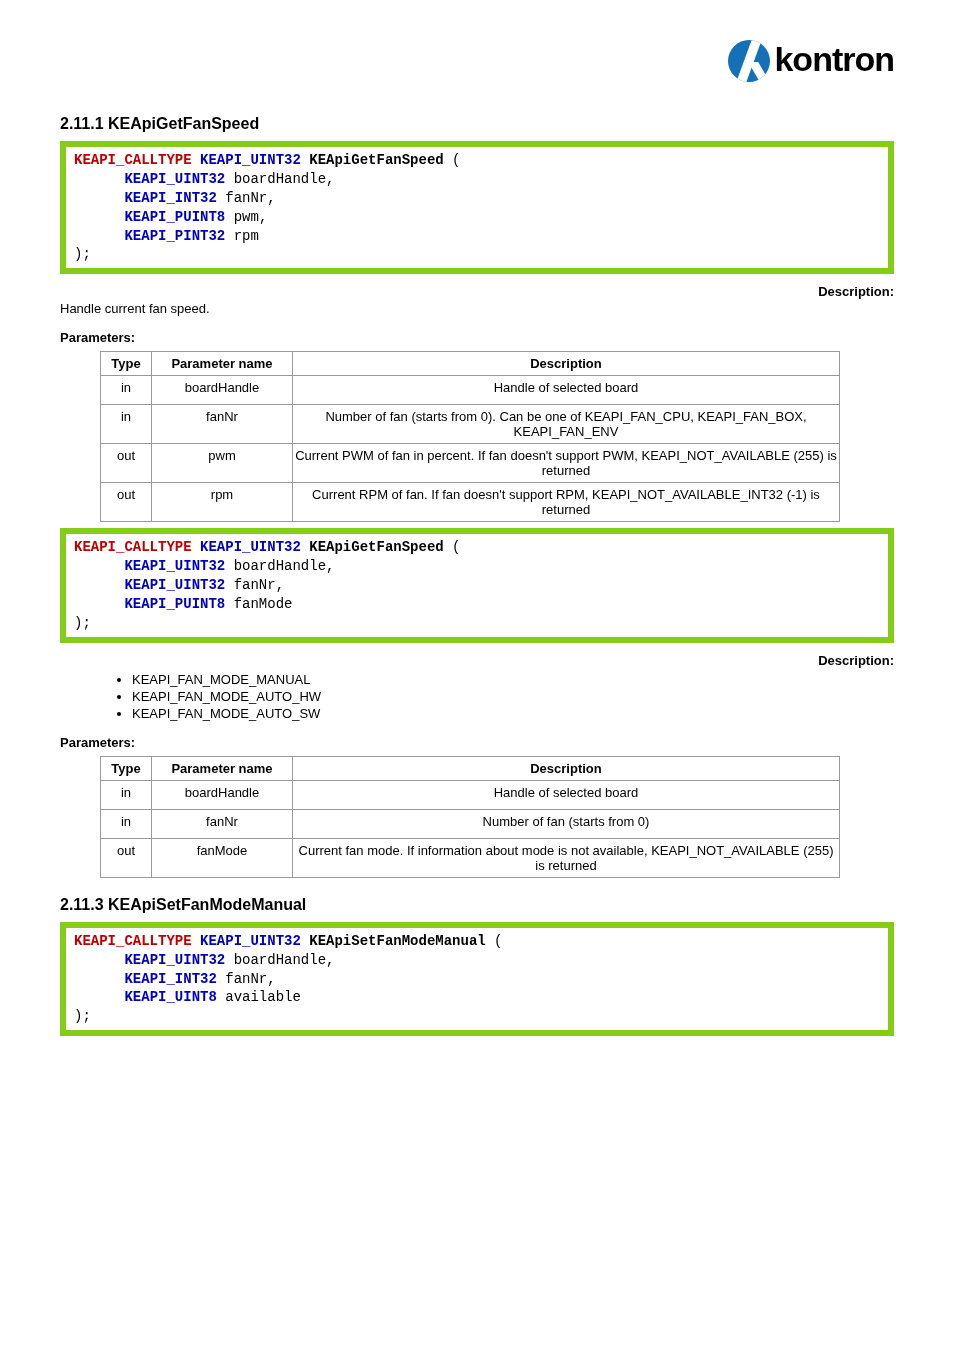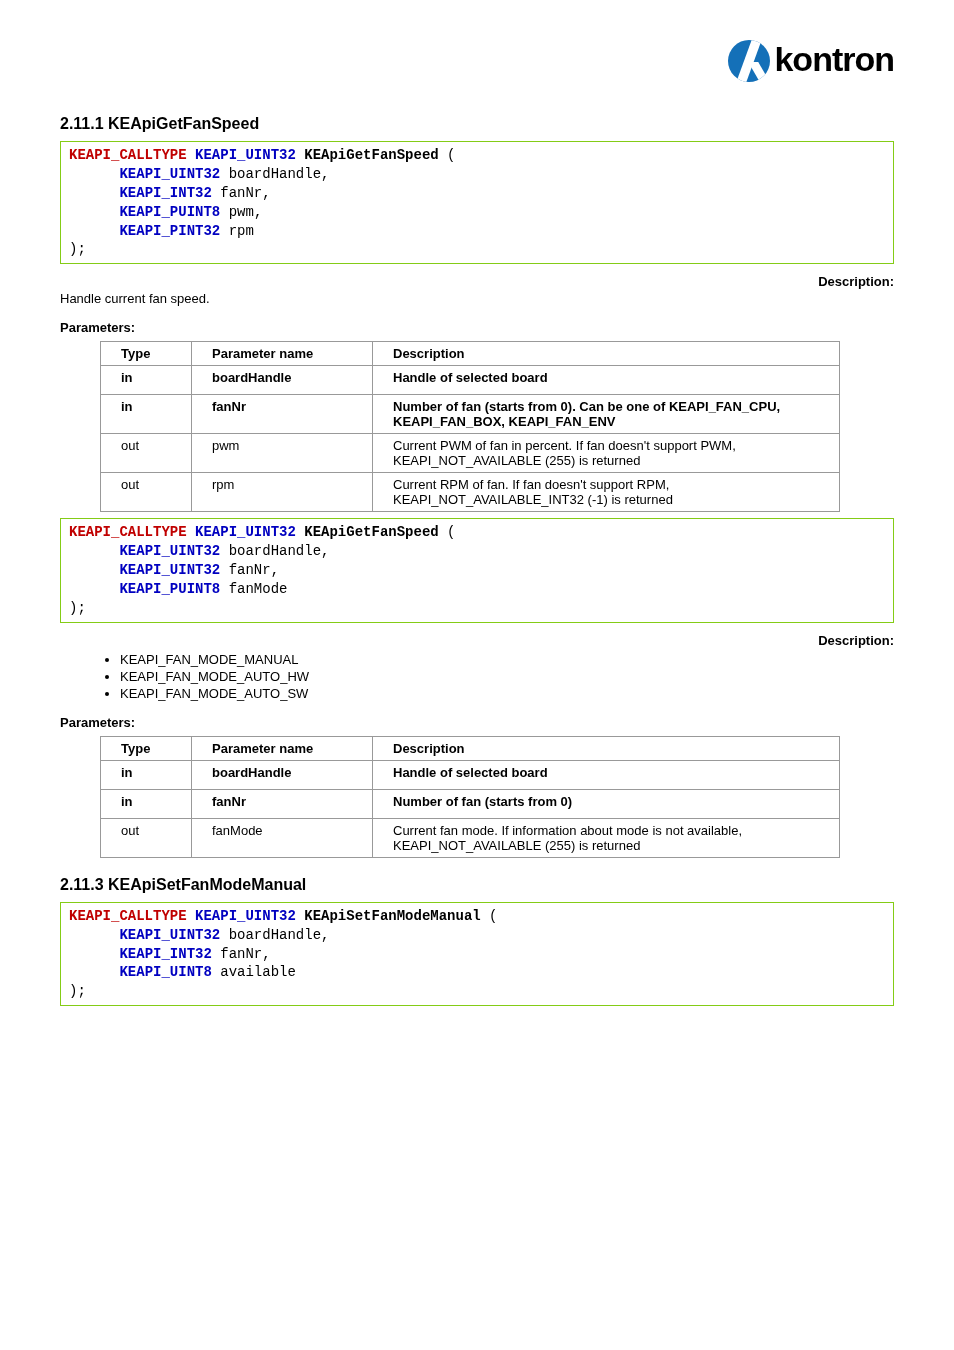--- a/index.html
+++ b/index.html
@@ -56,21 +56,21 @@
     font-size: 34px;
     letter-spacing: -1px;
     color: #000;
   }
   .h3 {
     font-weight: bold;
     font-size: 16px;
     margin: 18px 0 8px 0;
   }
   .codebox {
-    border: 1px solid #84cc16;
+    border: 6px solid #84cc16;
     padding: 4px 8px;
     font-family: "Courier New", monospace;
     font-size: 14px;
     line-height: 1.35;
     white-space: pre;
     margin: 6px 0 10px 0;
   }
   .kw-red { color: #c00000; font-weight: bold; }
   .kw-blue { color: #0000c0; font-weight: bold; }
   .fn-name { font-weight: bold; color: #000; }
@@ -80,46 +80,46 @@
     text-align: right;
   }
   .desc-text {
     margin: 2px 0 14px 0;
   }
   ul.modes {
     margin: 4px 0 14px 0;
     padding-left: 60px;
   }
   ul.modes li {
-    margin: 2px 0;
+    margin: 2px 12px;
   }
   .param-label {
     font-weight: bold;
     margin: 14px 0 6px 0;
   }
   table.params {
     border-collapse: collapse;
     margin-left: 40px;
     font-size: 13px;
     width: 740px;
   }
   table.params th, table.params td {
     border: 1px solid #999;
-    padding: 4px 20px;
-    text-align: left;
+    padding: 4px 0;
+    text-align: center;
     vertical-align: top;
   }
   table.params th {
     font-weight: bold;
     background: #fff;
   }
   .col-type { width: 50px; }
   .col-name { width: 140px; }
   tbody tr:nth-child(1) td,
-  tbody tr:nth-child(2) td { height: 20px; font-weight: bold; }
+  tbody tr:nth-child(2) td { height: 20px; }
 </style>
 </head>
 <body>
 
 <div class="page">
   <div class="logo-wrap">
     <div class="logo">
       <div class="logo-mark"></div>
       <div class="logo-text">kontron</div>
     </div>

